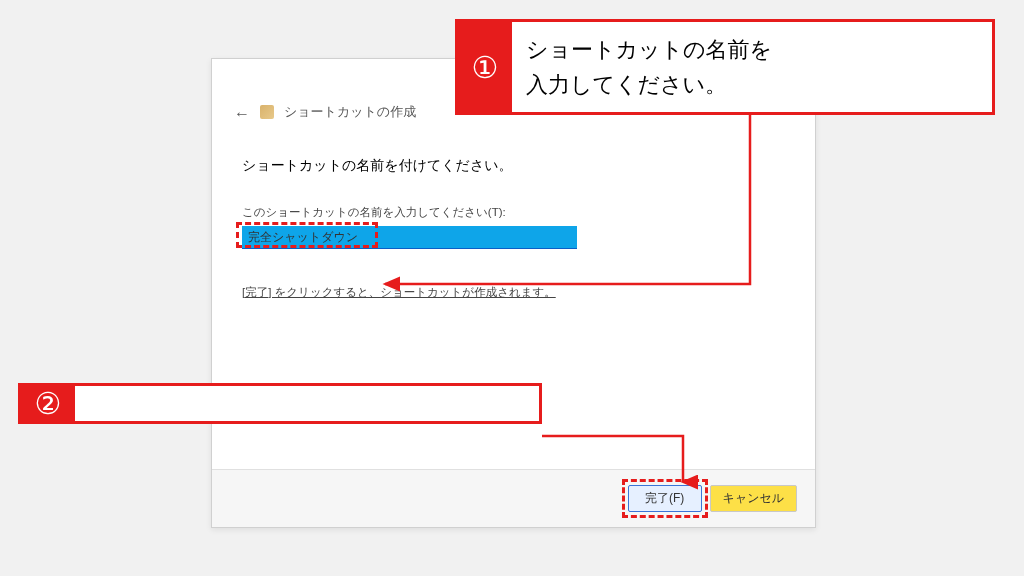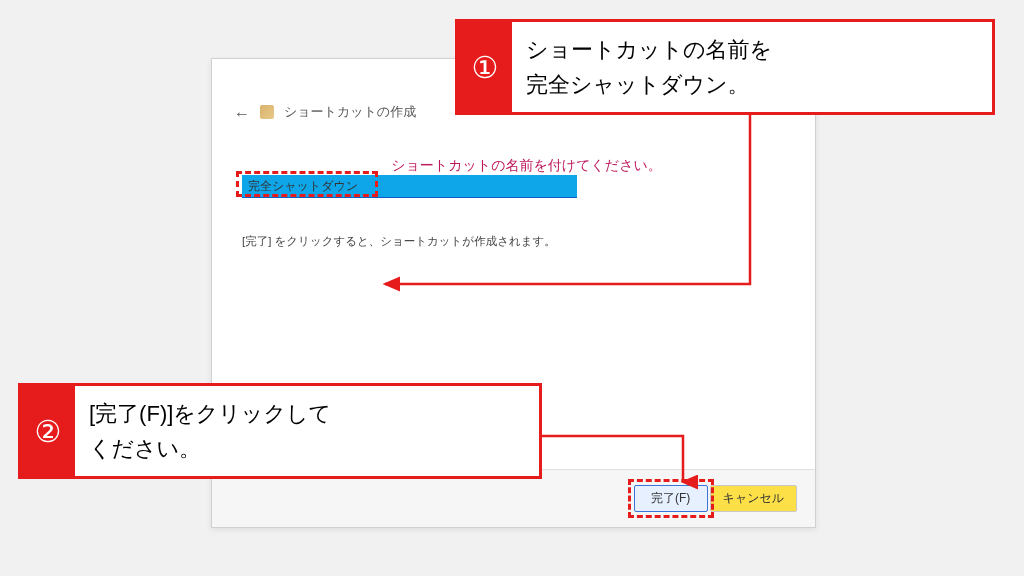--- a/index.html
+++ b/index.html
@@ -45,24 +45,23 @@
       background: linear-gradient(135deg, #d9b26b, #e8c98a);
       border-radius: 2px;
       display: inline-block;
       position: relative;
     }
     .dialog-title {
       font-size: 13px;
       color: #555;
     }
     .heading {
-      color: #be185d;
+      color: #000000;
       font-size: 14px;
       margin: 36px 4px 0 30px;
-      text-align: center;
     }
     .input-label {
       font-size: 11.5px;
       color: #444;
       margin: 30px 0 6px 30px;
     }
     .input-wrap {
       position: relative;
       margin: 0 0 0 30px;
       width: 335px;
@@ -83,32 +82,33 @@
       left: -6px;
       width: 142px;
       height: 26px;
       border: 3px dashed #e61c1c;
       pointer-events: none;
     }
     .hint {
       font-size: 11.5px;
       color: #444;
       margin: 36px 0 0 30px;
+      text-decoration: underline;
     }
     .dialog-footer {
       position: absolute;
       bottom: 0;
       left: 0;
       right: 0;
       height: 58px;
       border-top: 1px solid #e0e0e0;
       display: flex;
       align-items: center;
       justify-content: flex-end;
-      gap: 2px;
+      gap: 8px;
       padding-right: 18px;
       background: #f6f6f6;
     }
     .btn {
       min-width: 74px;
       padding: 4px 12px;
       font-size: 12px;
       background: #fde047;
       border: 1px solid #c8c8c8;
       border-radius: 2px;
@@ -176,20 +176,21 @@
   <span class="dialog-close">×</span>
 
   <div class="dialog-header">
     <span class="back-icon">←</span>
     <span class="app-icon"></span>
     <span class="dialog-title">ショートカットの作成</span>
   </div>
 
   <div class="heading">ショートカットの名前を付けてください。</div>
 
+  <div class="input-label">このショートカットの名前を入力してください(T):</div>
 
   <div class="input-wrap">
     <input class="text-input" type="text" value="完全シャットダウン" style="">
     <span class="dashed-highlight-input"></span>
   </div>
 
   <div class="hint">[完了] をクリックすると、ショートカットが作成されます。</div>
 
   <div class="dialog-footer">
     <button class="btn btn-finish">
@@ -198,36 +199,34 @@
     </button>
     <button class="btn">
       <span>キャンセル</span>
     </button>
   </div>
 </div>
 
 <div class="callout callout-1">
   <div class="callout-badge">①</div>
   <div class="callout-text">ショートカットの名前を
-完全シャットダウン。</div>
+入力してください。</div>
 </div>
 
 <svg class="connector" style="left:370px; top:114px; width:390px; height:180px;">
   <defs>
     <marker id="arrowhead1" markerWidth="8" markerHeight="8" refX="6" refY="3" orient="auto">
       <polygon points="0 0, 7 3, 0 6" fill="#e61c1c"></polygon>
     </marker>
   </defs>
   <path d="M 380 0 L 380 170 L 15 170" stroke="#e61c1c" stroke-width="2.5" fill="none" marker-end="url(#arrowhead1)"></path>
 </svg>
 
 <div class="callout callout-2">
   <div class="callout-badge">②</div>
-  <div class="callout-text">[完了(F)]をクリックして
-ください。</div>
 </div>
 
 <svg class="connector" style="left:542px; top:430px; width:170px; height:70px;">
   <defs>
     <marker id="arrowhead2" markerWidth="8" markerHeight="8" refX="3" refY="6" orient="auto">
       <polygon points="0 0, 6 0, 3 7" fill="#e61c1c"></polygon>
     </marker>
   </defs>
   <path d="M 0 6 L 141 6 L 141 52" stroke="#e61c1c" stroke-width="2.5" fill="none" marker-end="url(#arrowhead2)"></path>
 </svg>

